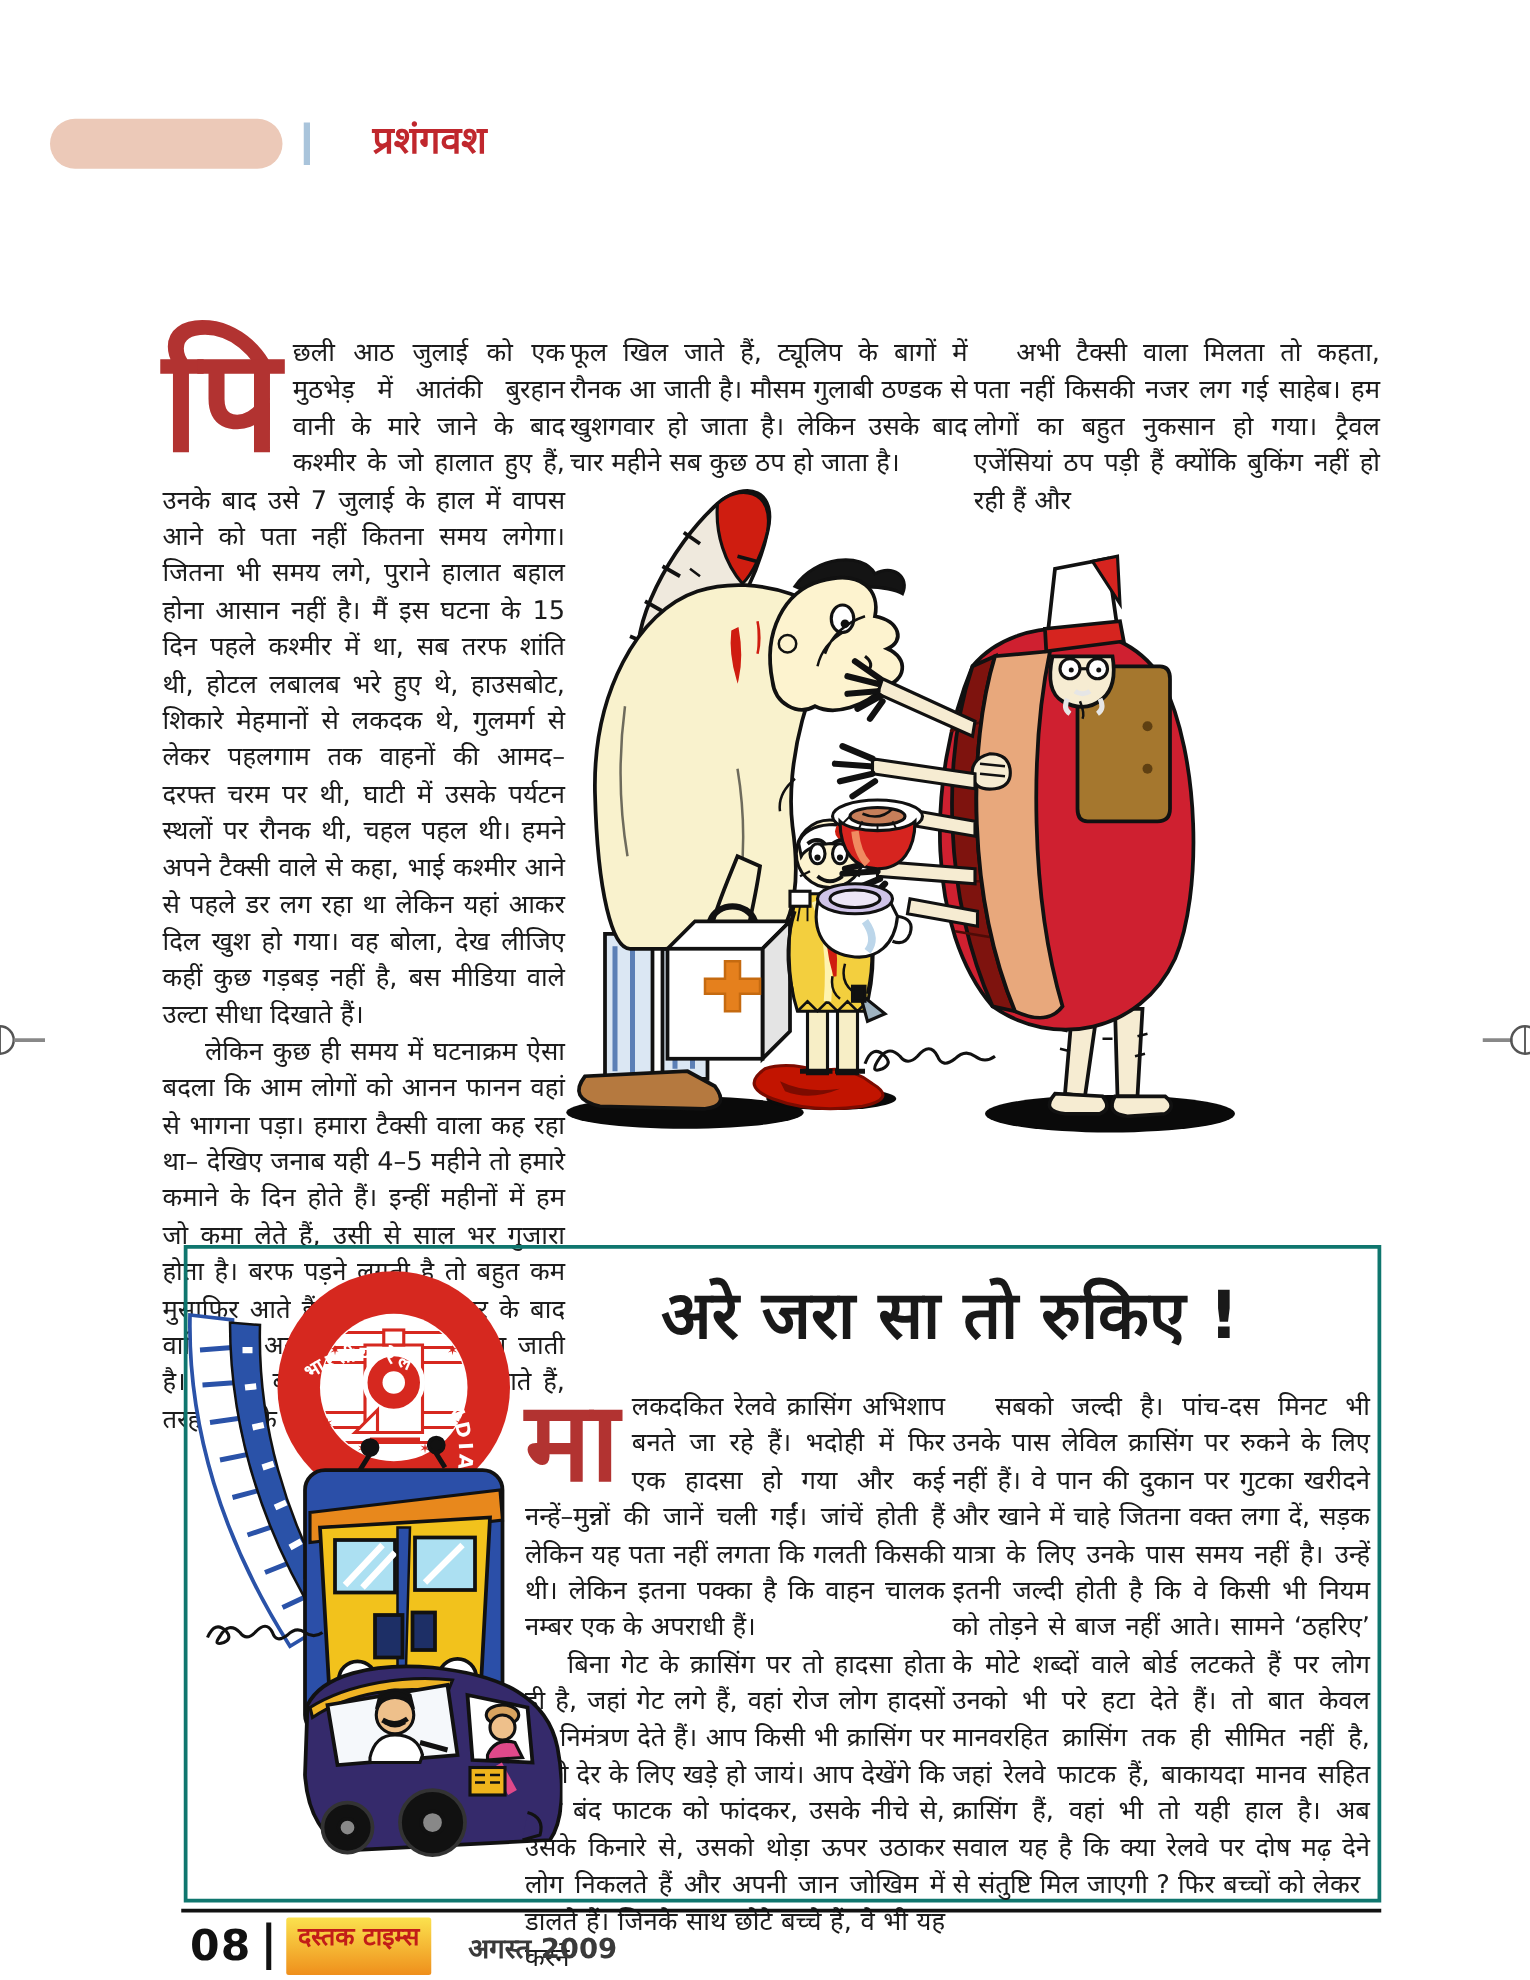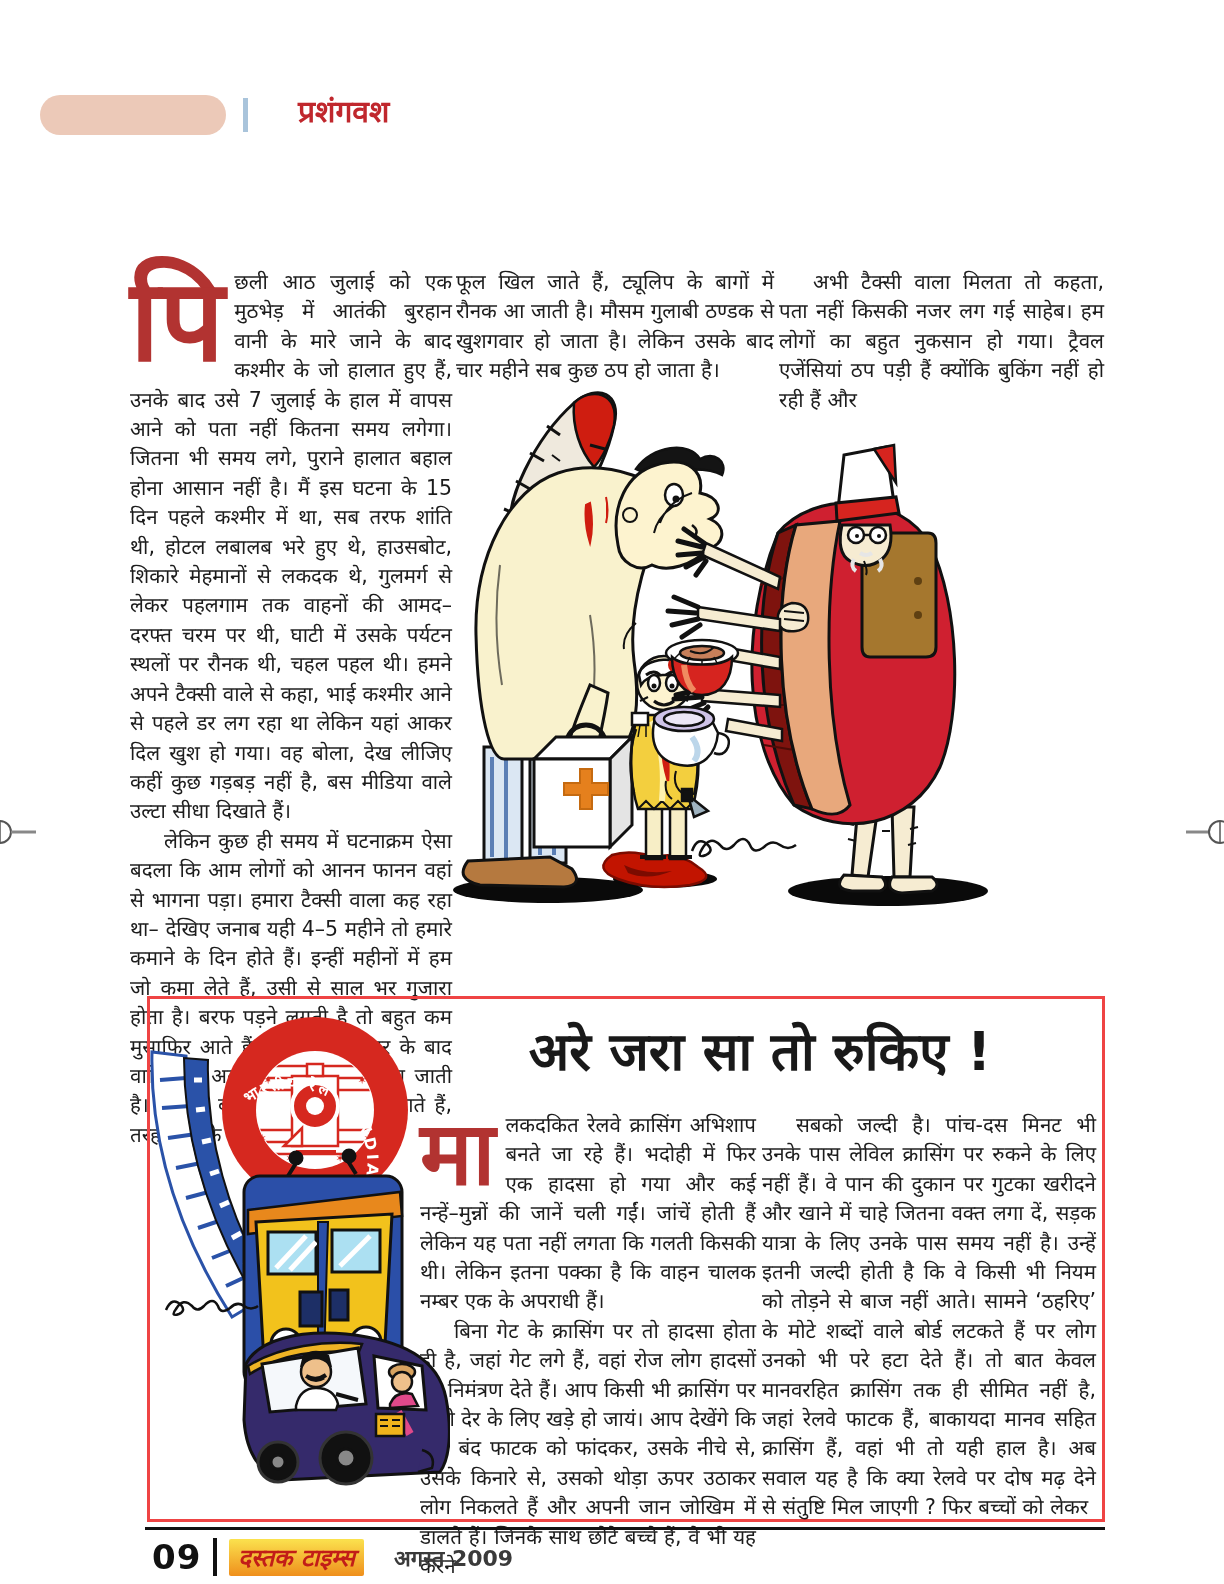--- a/index.html
+++ b/index.html
@@ -27,34 +27,34 @@
   .a1c2 { left:456px; width:318px; }
   .a1c3 { left:779px; width:325px; }
   .dropcap-a1 { float:left; font-size:114px; line-height:0.86; color:#b23331; font-weight:700; margin:4px 10px 0 0; }
   .dropcap-a2 { float:left; font-size:88px; line-height:0.84; color:#b23331; font-weight:700; margin:6px 10px 0 0; }
 
   
   .cartoon1 { left:440px; top:345px; width:665px; height:595px; }
   .cartoon2 { left:150px; top:970px; width:300px; height:478px; }
 
   
-  .bottom-box { left:147px; top:956px; width:952px; height:520px; border:3px solid #ef4444; }
+  .bottom-box { left:147px; top:956px; width:952px; height:520px; border:3px solid #0f766e; }
   .box-title { position:absolute; left:280px; top:14px; width:660px; margin:0; text-align:center;
     font-size:53px; font-weight:700; color:#191919; }
   .bcol { position:absolute; top:112px; }
   .bc1 { left:270px; width:336px; }
   .bc2 { left:612px; width:334px; }
 
   
   .footer-rule { left:145px; top:1487px; width:960px; height:3px; background:#111; }
   .footer { left:152px; top:1496px; height:42px; display:flex; align-items:center; gap:12px; }
   .page-number { font-size:34px; font-weight:900; color:#111; letter-spacing:1px; }
   .footer-vbar { width:4px; height:38px; background:#111; }
   .mag-logo { background:linear-gradient(#fbe24e,#ef8f1c); color:#c21d18; font-weight:700;
-    font-size:24px; padding:1px 9px 3px 9px; border-radius:2px;font-style:italic; }
+    font-size:20px; padding:1px 9px 18px 9px; border-radius:2px; }
   .issue-date { font-size:22px; font-weight:700; color:#3a3a3a; margin-left:18px; }
 
   .corner-mark { left:0px; top:1570px; width:46px; height:14px; background:#8f8f8f; }
 </style>
 </head>
 <body>
 
 <div class="page">
 
   <svg class="abs" style="left:-12px;top:772px" width="50" height="40">
@@ -330,19 +330,19 @@
       <circle cx="128" cy="452" r="20" fill="#111" stroke="#333"></circle>
       <circle cx="128" cy="452" r="7" fill="#888"></circle>
       <path d="M272,440 q14,4 10,18 l-14,4" fill="#352a6b" stroke-width="2.5"></path>
     </g>
 
     <path d="M16,300 q6,-14 15,-5 q5,6 -2,9 q-9,3 -3,-5 q7,-12 16,-3 q5,7 12,0 q9,-10 14,0 q3,9 12,2 q7,-7 14,-2 q7,5 14,0" fill="none" stroke="#111" stroke-width="2.5"></path>
   </svg>
 
   <div class="abs footer-rule"></div>
   <div class="abs footer">
-    <span class="page-number">09</span>
+    <span class="page-number">08</span>
     <span class="footer-vbar"></span>
     <span class="mag-logo">दस्तक टाइम्स</span>
     <span class="issue-date">अगस्त 2009</span>
   </div>
 
 </div>
 
 </body></html>

